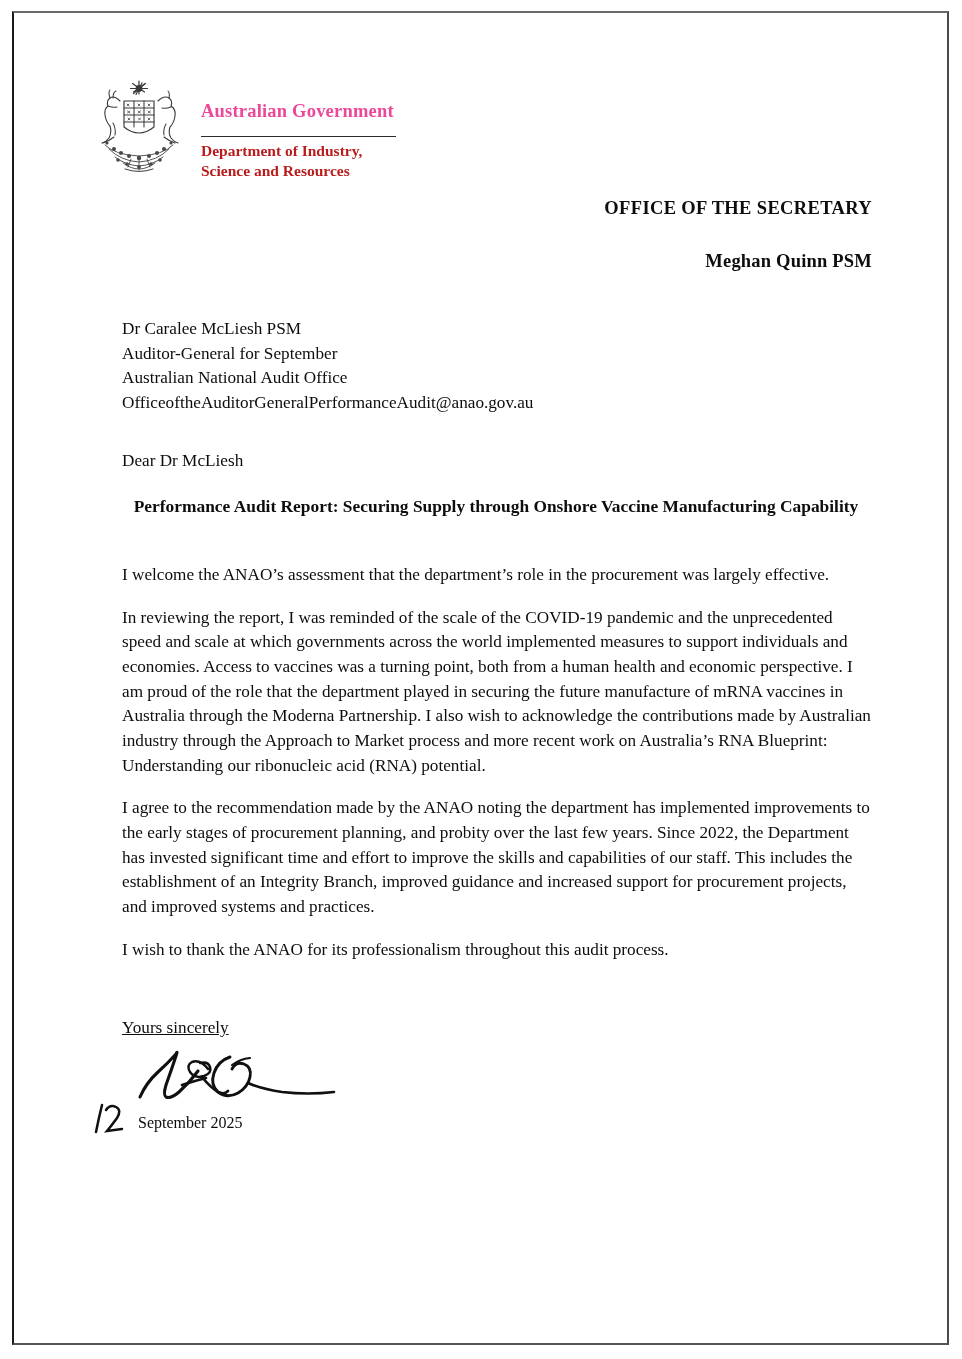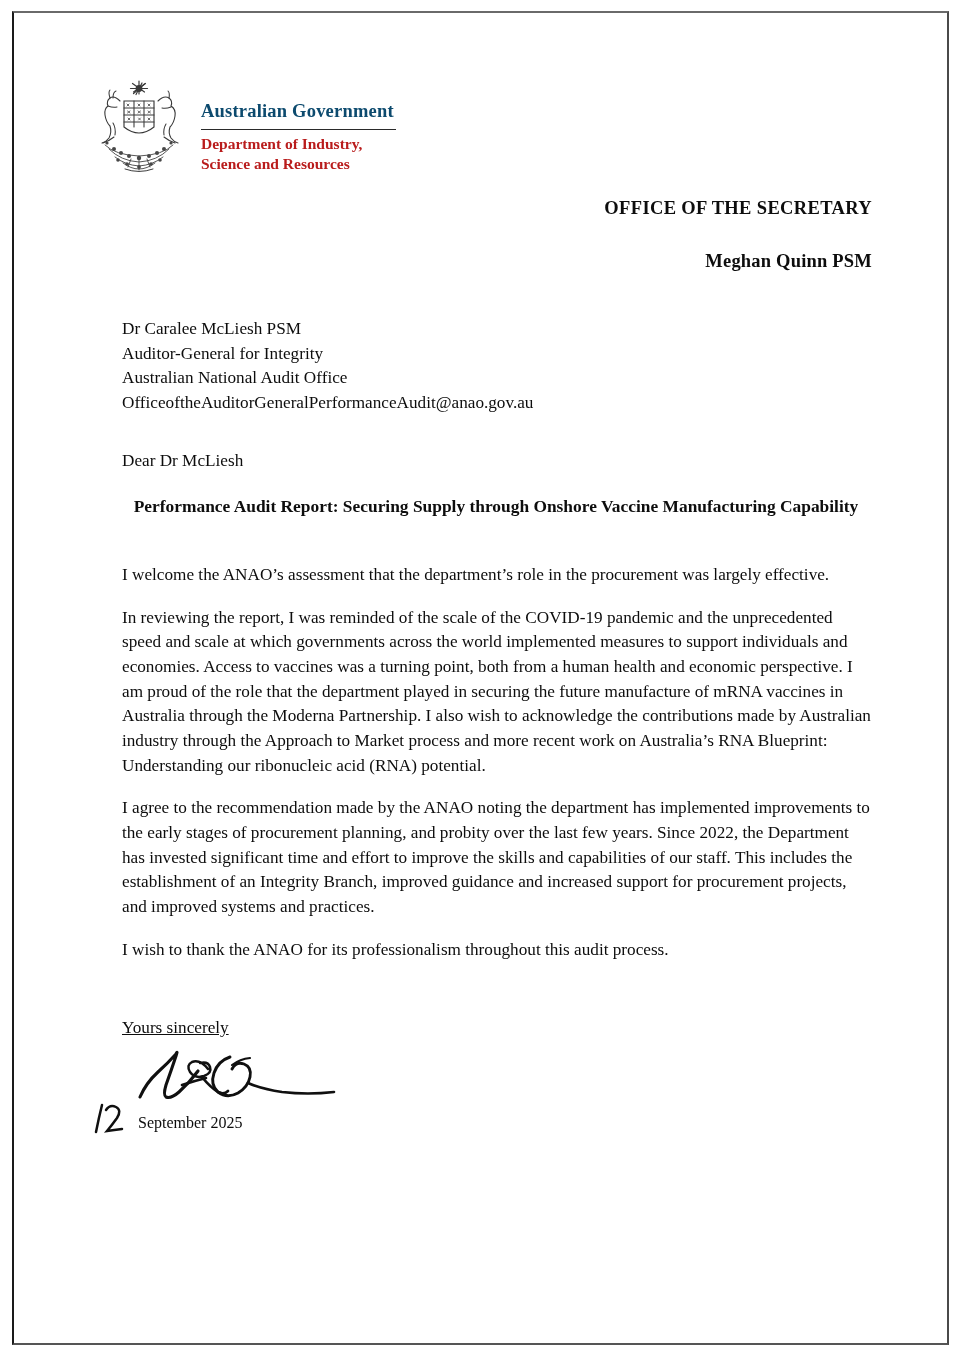--- a/index.html
+++ b/index.html
@@ -52,25 +52,25 @@
     opacity: .93;
   }
   .crest svg { display: block; width: 100%; height: 100%; }
 
   .lh-text {
     padding-top: 24px;
   }
   .lh-gov {
     font-size: 18.5px;
     letter-spacing: .2px;
-    color: #0c4a6e;
+    color: #ec4899;
     white-space: nowrap;
     font-weight: 600;
     font-family: "Liberation Serif", serif;
-    padding-bottom: 6px;
+    padding-bottom: 13px;
   }
   .lh-rule {
     height: 1px;
     background: #2a2a2a;
     width: 195px;
     margin: 1px 0 4px 0;
   }
   .lh-dept {
     font-size: 15.5px;
     line-height: 1.28;
@@ -271,21 +271,21 @@
       </div>
     </div>
 
     <div class="secretary-block">
       <div class="sec-line1">OFFICE OF THE SECRETARY</div>
       <div class="sec-line2">Meghan Quinn PSM</div>
     </div>
 
     <div class="address-block">
       <div>Dr Caralee McLiesh PSM</div>
-      <div>Auditor-General for Integrity</div>
+      <div>Auditor-General for September</div>
       <div>Australian National Audit Office</div>
       <div>OfficeoftheAuditorGeneralPerformanceAudit@anao.gov.au</div>
     </div>
 
     <div class="salutation">Dear Dr McLiesh</div>
 
     <div class="subject-title">
       <span>Performance Audit Report: Securing Supply through Onshore Vaccine</span>
       <span>Manufacturing Capability</span>
     </div>

